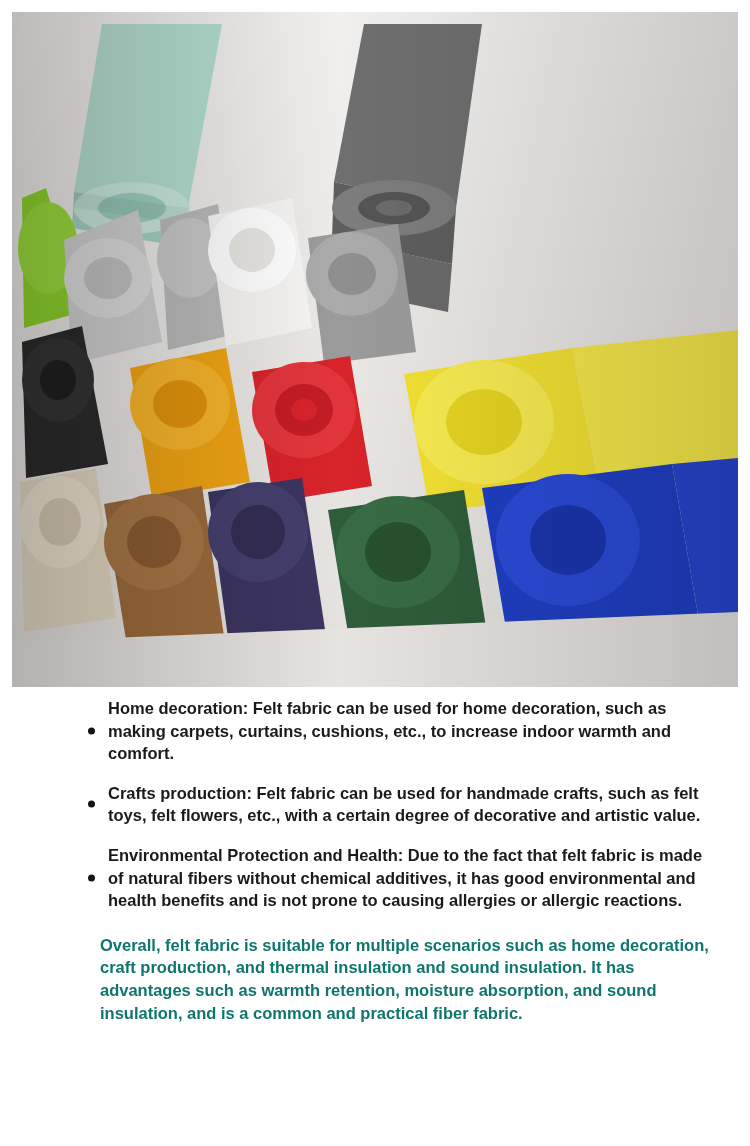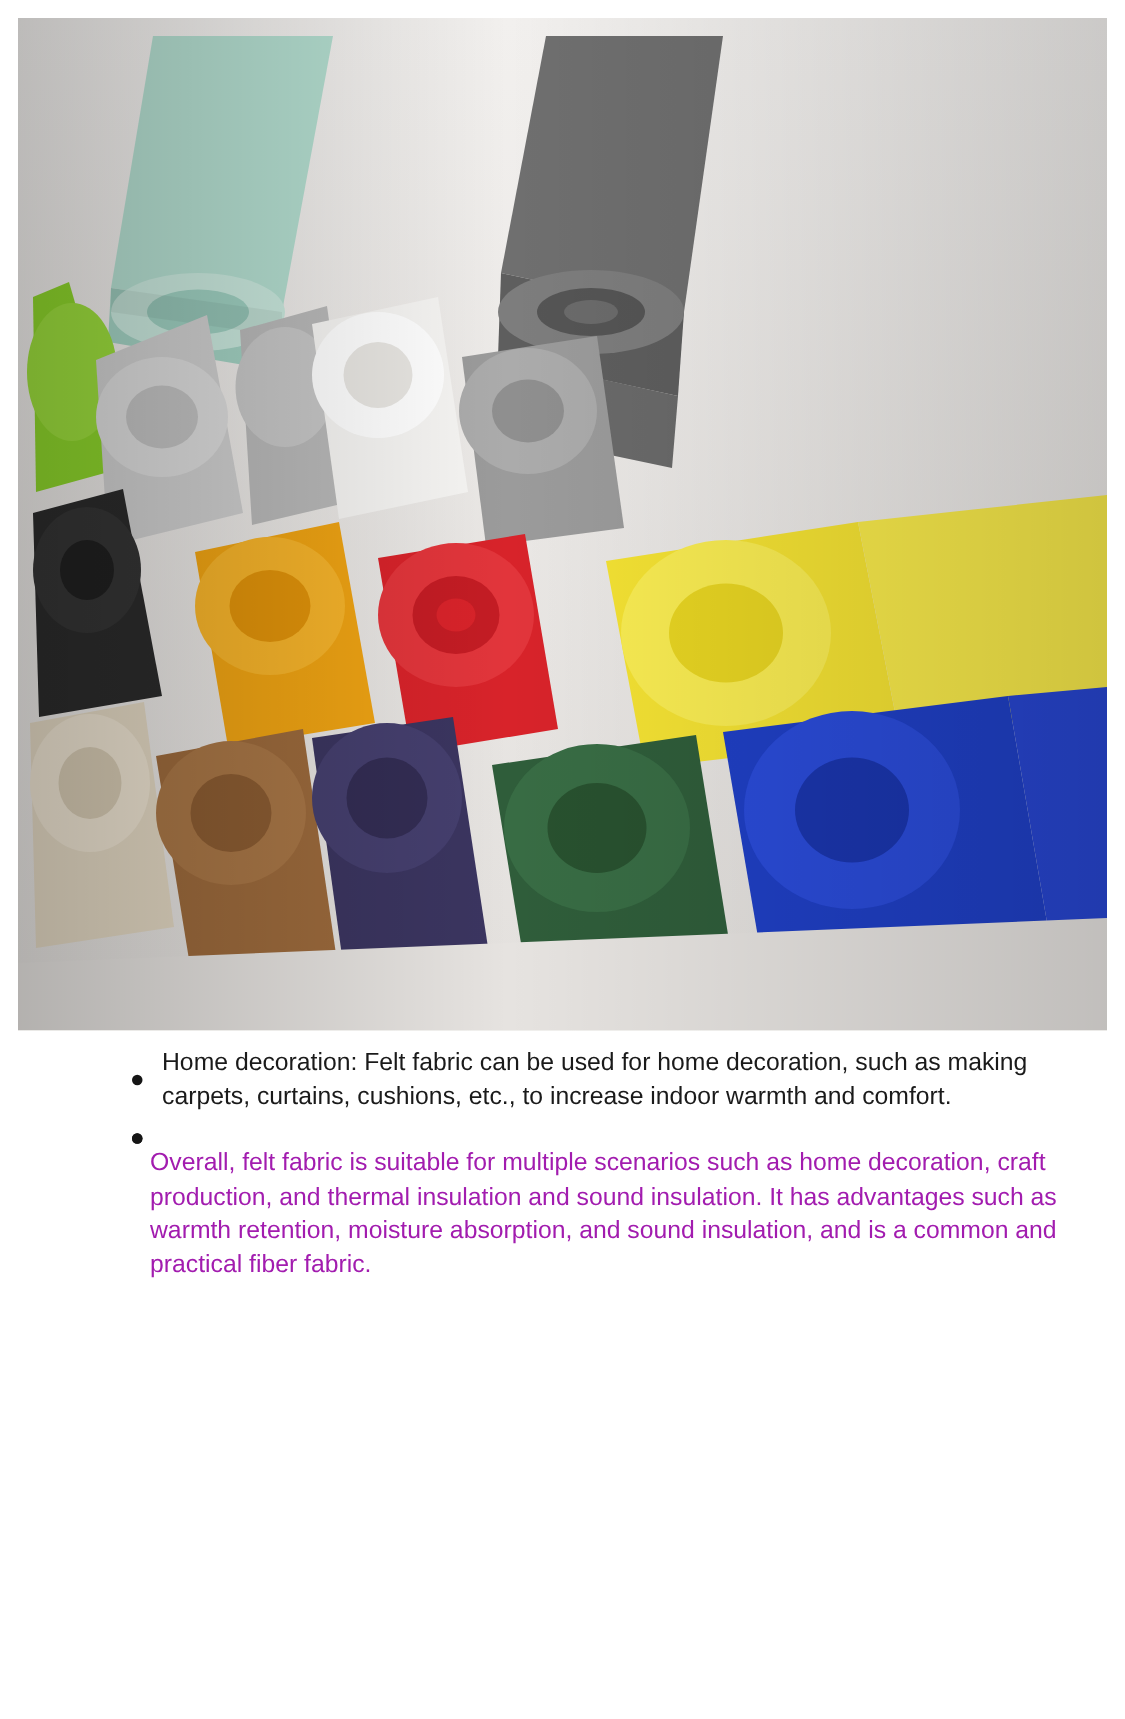--- a/index.html
+++ b/index.html
@@ -12,20 +12,21 @@
     height: 1146px;
     font-family: "Liberation Sans", sans-serif;
     color: #1b1b1b;
     overflow: hidden;
   }
   .page {
     position: relative;
     width: 662px;
     height: 1146px;
     background: #ffffff;
+    font-weight: bold;
   }
 
   
   .hero {
     position: absolute;
     left: 12px;
     top: 12px;
     width: 726px;
     height: 675px;
     overflow: hidden;
@@ -56,21 +57,21 @@
     width: 7px;
     height: 7px;
     border-radius: 50%;
     background: #151515;
   }
   .summary {
     margin-top: 22px;
     padding-left: 18px;
     font-size: 16.5px;
     line-height: 22.6px;
-    color: #a21caf;
+    color: #0f766e;
   }
 </style>
 </head>
 <body>
 
 <div class="page">
 
   <div class="hero">
     <svg width="726" height="675" viewBox="0 0 726 675" xmlns="http://www.w3.org/2000/svg">
       <defs>
@@ -185,23 +186,25 @@
 
   <div class="content">
 
     <div class="bullet-item">
       <span class="dot"></span>
       <span>Home decoration: Felt fabric can be used for home decoration, such as making carpets, curtains, cushions, etc., to increase indoor warmth and comfort.</span>
     </div>
 
     <div class="bullet-item">
       <span class="dot"></span>
+      <span>Crafts production: Felt fabric can be used for handmade crafts, such as felt toys, felt flowers, etc., with a certain degree of decorative and artistic value.</span>
     </div>
 
 
     <div class="bullet-item">
       <span class="dot"></span>
+      <span>Environmental Protection and Health: Due to the fact that felt fabric is made of natural fibers without chemical additives, it has good environmental and health benefits and is not prone to causing allergies or allergic reactions.</span>
     </div>
 
     <p class="summary">Overall, felt fabric is suitable for multiple scenarios such as home decoration, craft production, and thermal insulation and sound insulation. It has advantages such as warmth retention, moisture absorption, and sound insulation, and is a common and practical fiber fabric.</p>
   </div>
 
 </div>
 
 </body></html>

